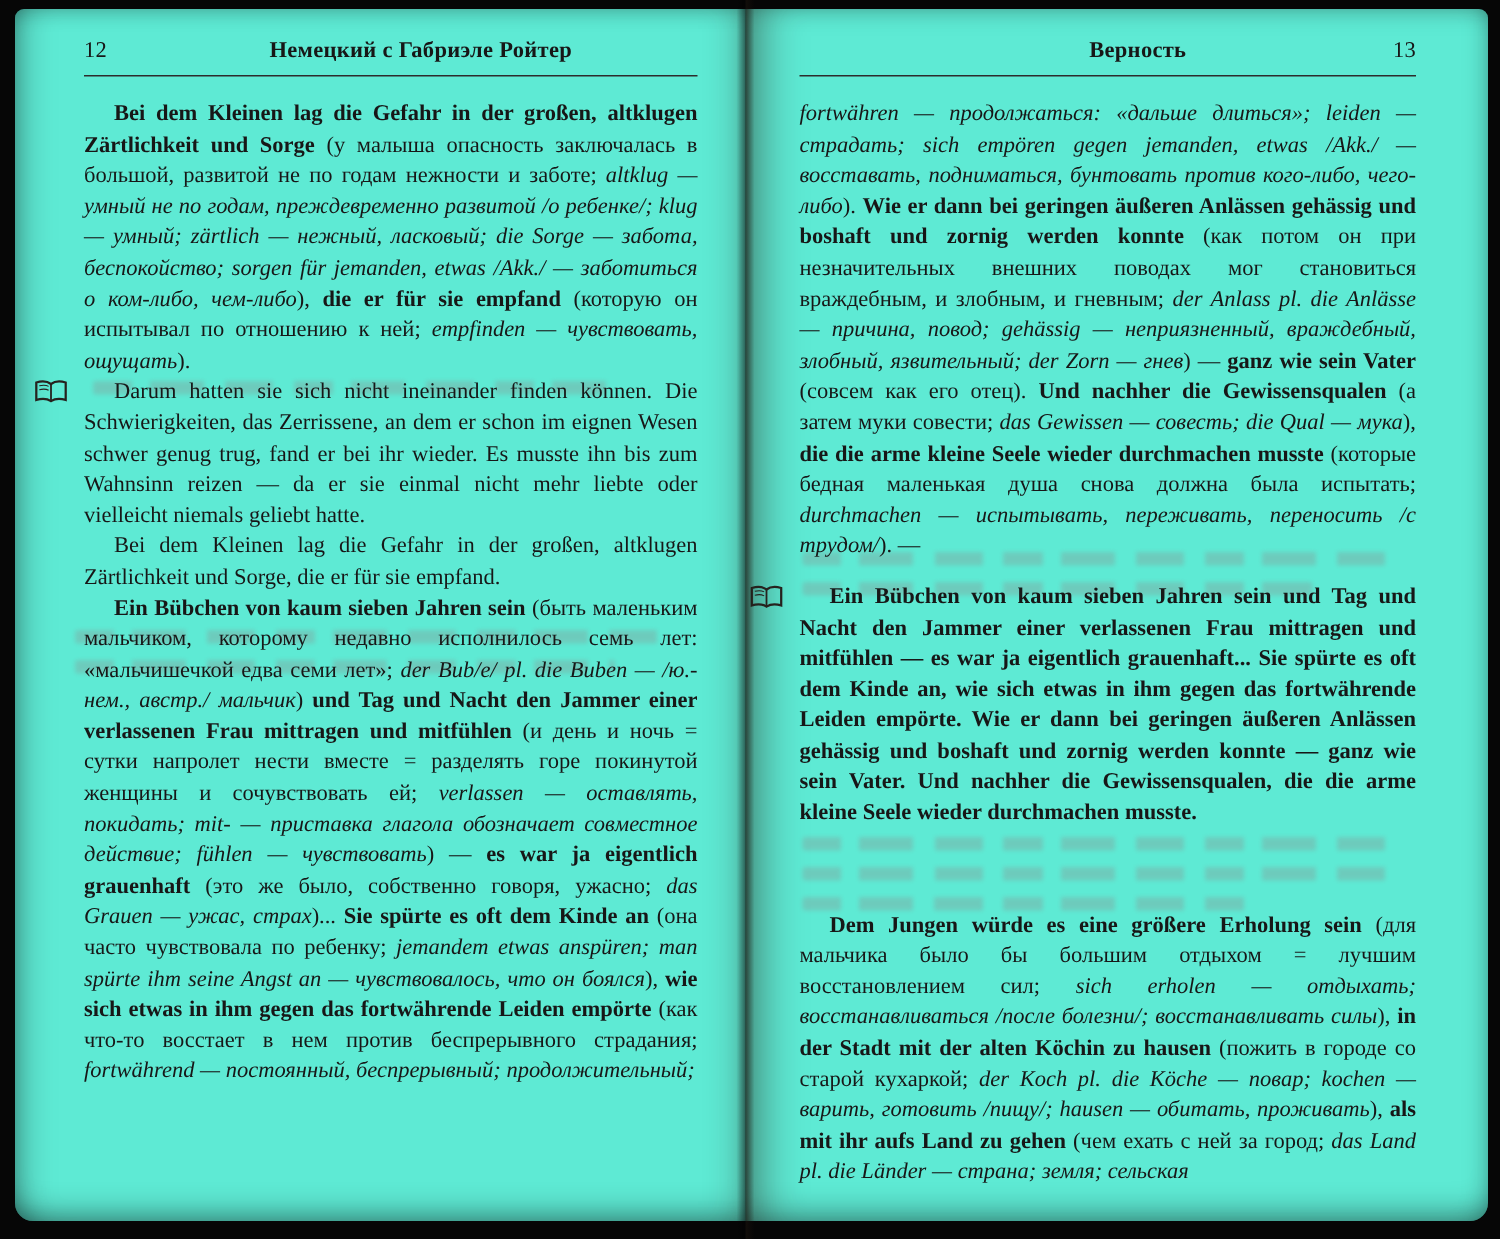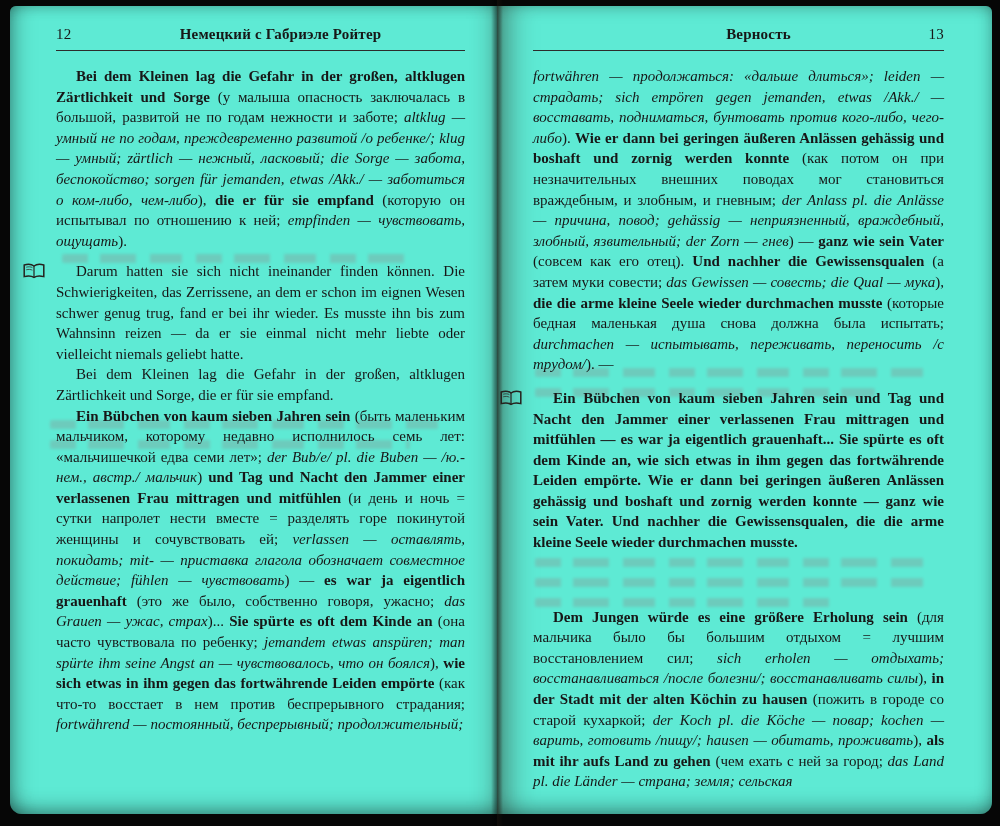--- a/index.html
+++ b/index.html
@@ -48,21 +48,21 @@
     font-size:15px; letter-spacing:0.2px; margin-bottom:7px;
   }
   .hnum-left  { justify-self:start; }
   .hnum-right { justify-self:end; }
   .htitle { font-weight:bold; text-align:center;margin-left:40px; }
   .rule { border-bottom:1.3px solid #2c2c2c; margin-bottom:15px; }
 
   .body-text { font-size:15px; line-height:20.6px; text-align:justify; }
   .para { margin:0; text-indent:20px; position:relative; }
   .para.no-indent { text-indent:0; }
-  .para.gap-s  { margin-top:10px; }
+  .para.gap-s  { margin-top:0; }
   .para.gap-m  { margin-top:13px;font-weight:bold; }
   .para.gap-l  { }
   .para.gap-xl { margin-top:54px; }
   .seg-b { font-weight:bold; }
   .seg-i { font-style:italic; }
 
   .book-icon { position:absolute; left:-34px; top:2px; width:24px; height:16px; }
   .book-icon svg { display:block; }
 
   

